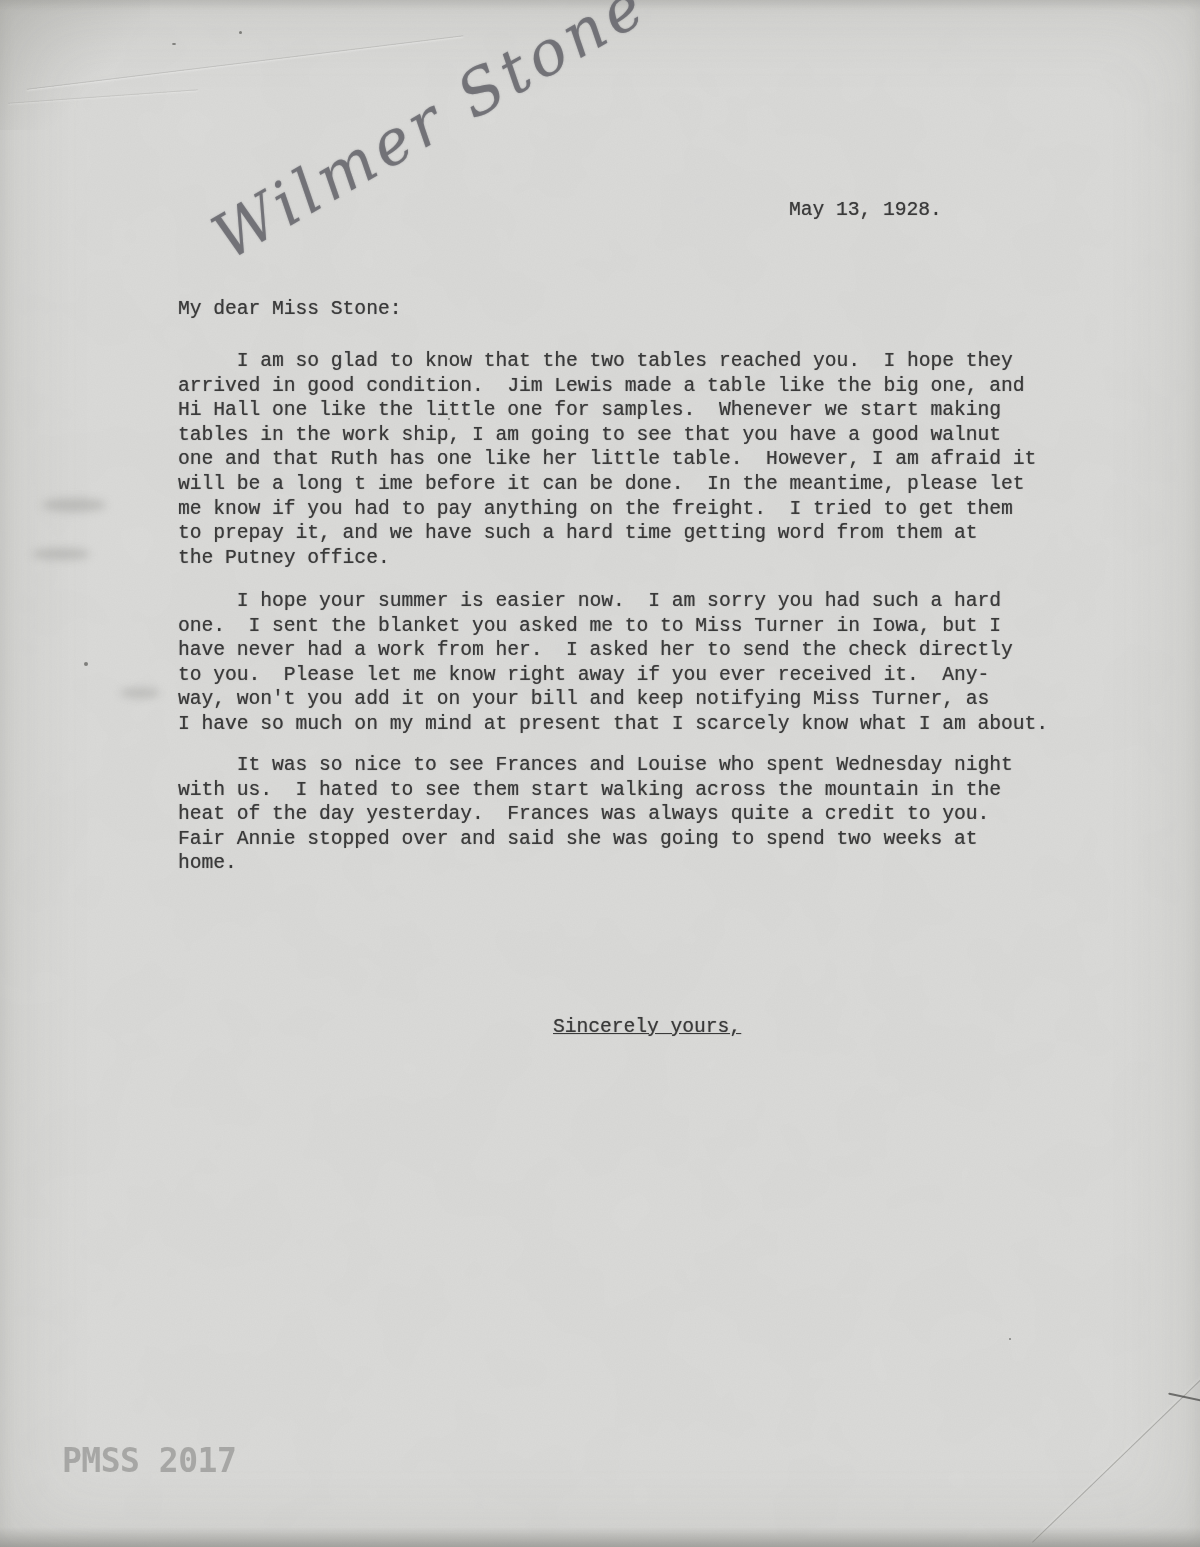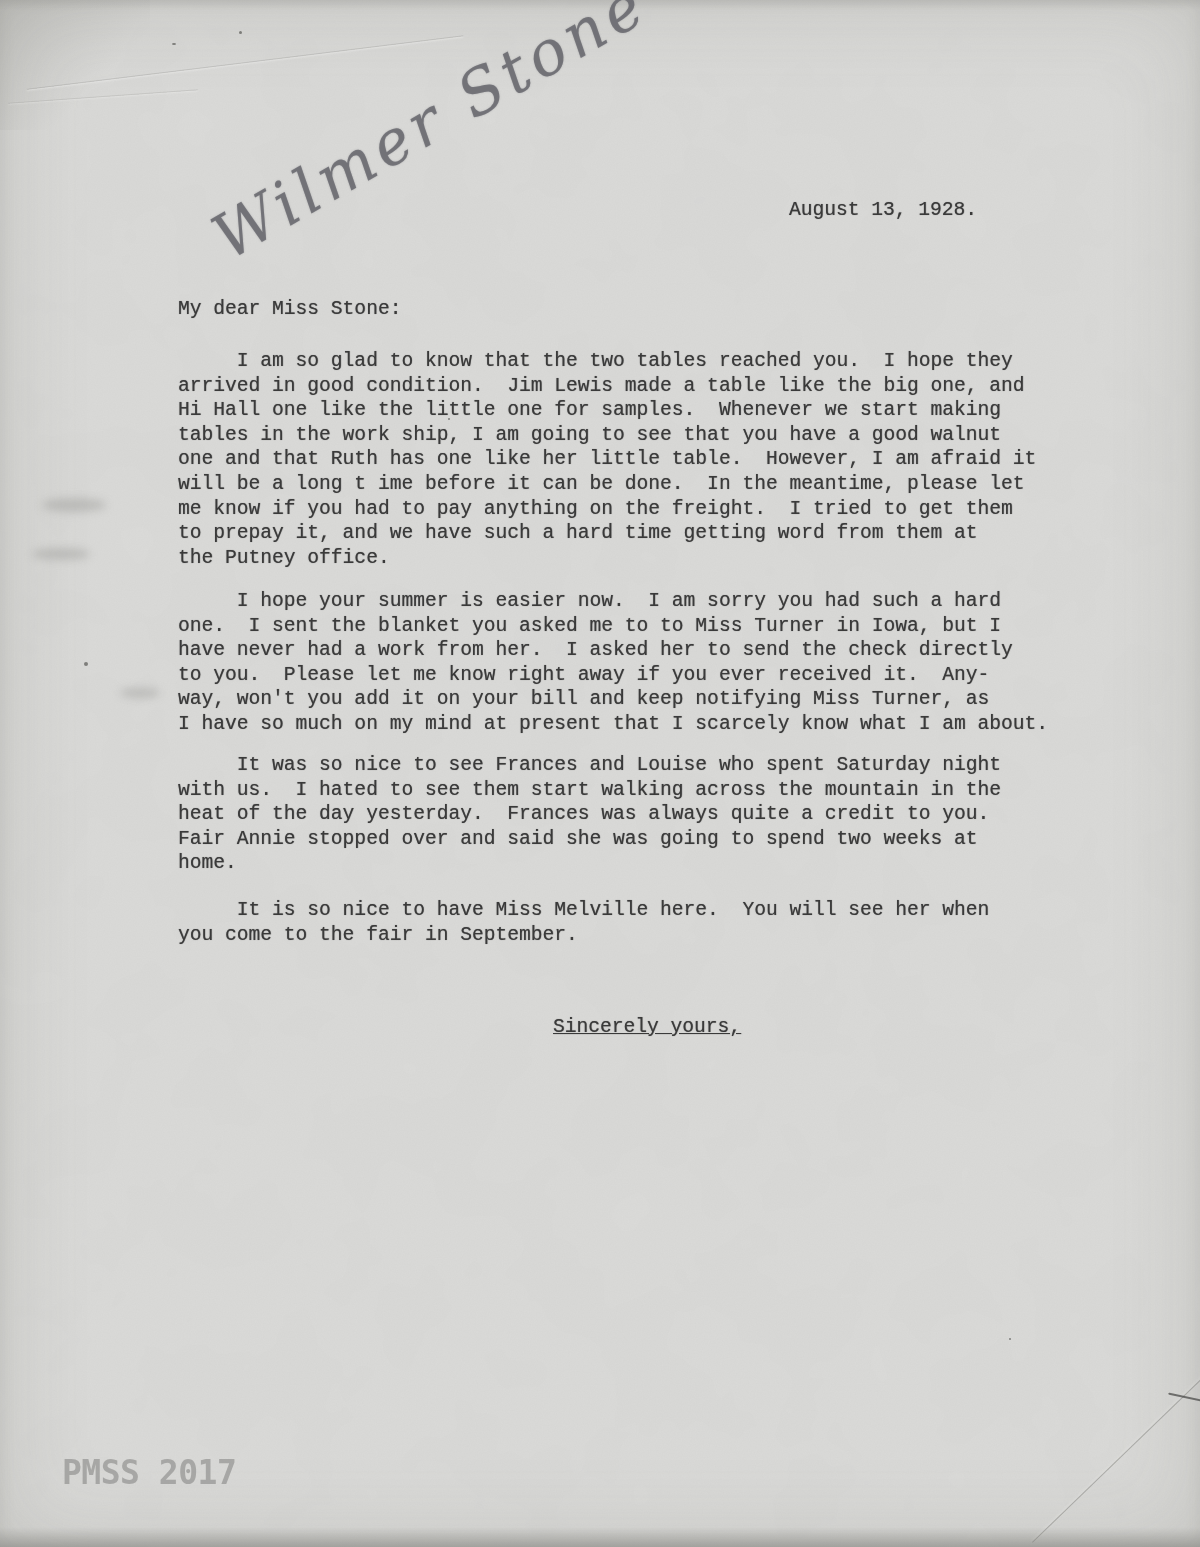--- a/index.html
+++ b/index.html
@@ -51,21 +51,20 @@
 
   
   .watermark{
     position:absolute;
     left:62px;top:1441px;
     font-family:"DejaVu Sans Mono", monospace;
     font-weight:bold;
     font-size:33px;
     letter-spacing:-0.5px;
     color:rgba(128,128,126,.55);
-    margin-top:12px;
   }
 
   
   .crease{position:absolute;pointer-events:none;}
   .crease-top-1{left:25px;top:62px;width:440px;height:1px;
     background:rgba(158,158,154,.38);
     box-shadow:0 1px 2px rgba(245,245,243,.7);
     transform:rotate(-7deg);}
   .crease-top-2{left:8px;top:96px;width:190px;height:1px;
     background:rgba(158,158,154,.30);
@@ -127,48 +126,46 @@
   <div class="smudge smudge-2"></div>
   <div class="smudge smudge-3"></div>
   <div class="speck speck-1"></div>
   <div class="speck speck-2"></div>
   <div class="speck speck-3"></div>
   <div class="speck speck-4"></div>
   <div class="speck speck-5"></div>
 
   <div class="signature">Wilmer Stone</div>
 
-  <div class="typed date-line">August 13, 1928.</div>
+  <div class="typed date-line">May 13, 1928.</div>
 
   <div class="typed salutation">My dear Miss Stone:</div>
 
   <p class="typed para para-2">     I hope your summer is easier now.  I am sorry you had such a hard
 one.  I sent the blanket you asked me to to Miss Turner in Iowa, but I
 have never had a work from her.  I asked her to send the check directly
 to you.  Please let me know right away if you ever received it.  Any-
 way, won't you add it on your bill and keep notifying Miss Turner, as
 I have so much on my mind at present that I scarcely know what I am about.</p>
 
   <p class="typed para para-1">     I am so glad to know that the two tables reached you.  I hope they
 arrived in good condition.  Jim Lewis made a table like the big one, and
 Hi Hall one like the little one for samples.  Whenever we start making
 tables in the work ship, I am going to see that you have a good walnut
 one and that Ruth has one like her little table.  However, I am afraid it
 will be a long t ime before it can be done.  In the meantime, please let
 me know if you had to pay anything on the freight.  I tried to get them
 to prepay it, and we have such a hard time getting word from them at
 the Putney office.</p>
 
-  <p class="typed para para-3">     It was so nice to see Frances and Louise who spent Saturday night
+  <p class="typed para para-3">     It was so nice to see Frances and Louise who spent Wednesday night
 with us.  I hated to see them start walking across the mountain in the
 heat of the day yesterday.  Frances was always quite a credit to you.
 Fair Annie stopped over and said she was going to spend two weeks at
 home.</p>
 
-  <p class="typed para para-4">     It is so nice to have Miss Melville here.  You will see her when
-you come to the fair in September.</p>
 
   <div class="typed closing">Sincerely yours,</div>
 
 
   <div class="watermark">PMSS 2017</div>
 
 </div>
 
 </body></html>

